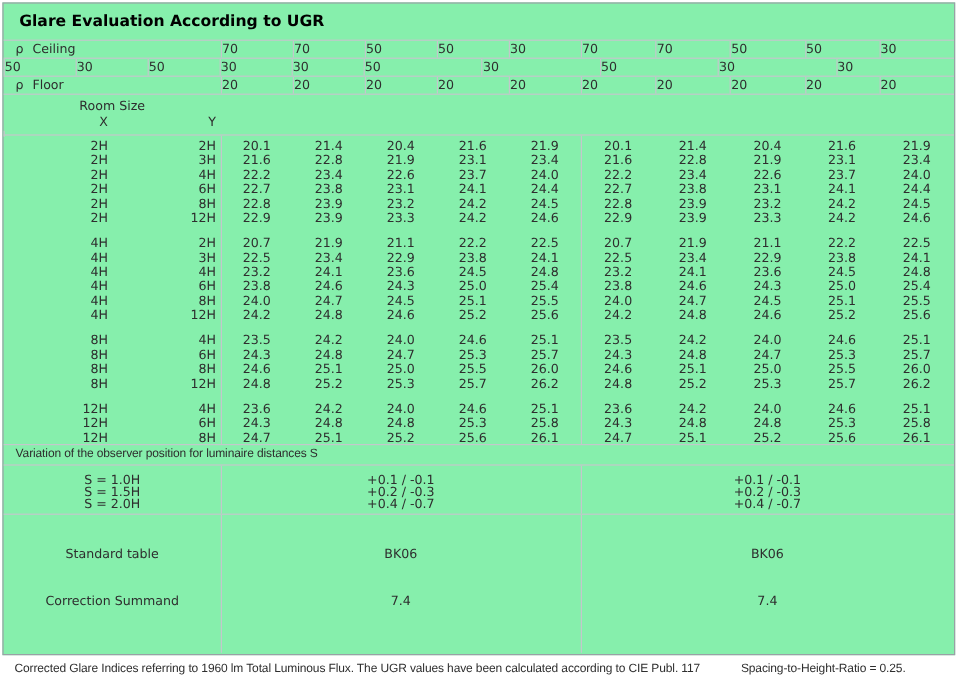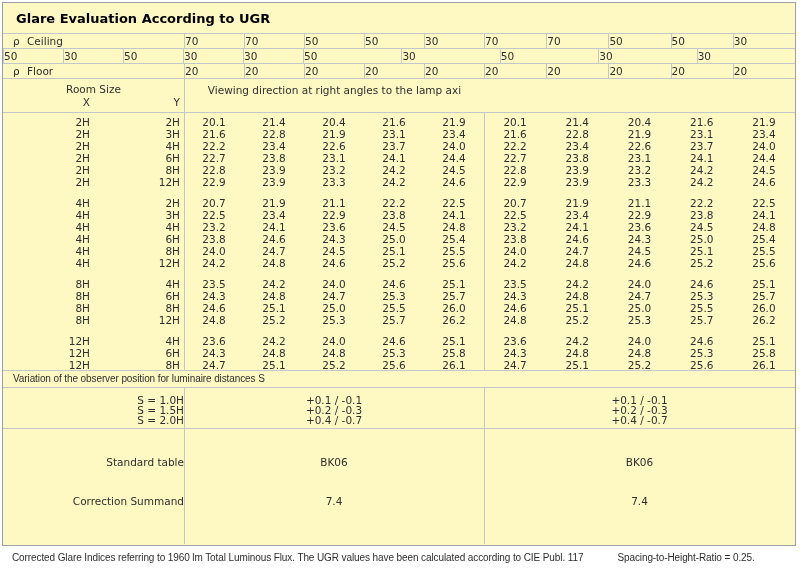--- a/index.html
+++ b/index.html
@@ -1,36 +1,36 @@
 <!DOCTYPE html>
 <html><head>
 <meta charset="utf-8">
 <style>
   html,body{margin:0;padding:0;background:#ffffff;}
   body{width:800px;height:571px;overflow:hidden;
        font-family:"DejaVu Sans","Liberation Sans",sans-serif;
        color:#2e2e2e;-webkit-font-smoothing:antialiased;}
   .report{position:absolute;left:2px;top:2px;width:794px;height:544px;
-          border:1px solid #9aa0a6;background:#fef9c3;box-sizing:border-box;}
+          border:1px solid #9aa0a6;background:#86efac;box-sizing:border-box;}
   .band{box-sizing:border-box;}
   
   .title-band{height:31px;line-height:31px;padding-left:13px;
               font-size:13px;font-weight:bold;color:#000;
               border-bottom:1px solid #c3c7cb;white-space:nowrap;}
   
   .rrow{display:flex;height:15px;border-bottom:1px solid #c3c7cb;box-sizing:border-box;}
   .rlabel{width:181px;box-sizing:border-box;padding-left:10px;font-size:10.5px;
           line-height:14px;white-space:nowrap;}
   .rho{display:inline-block;width:14px;font-size:10.5px;}
   .rcell{box-sizing:border-box;border-left:1px solid #c3c7cb;text-align:left;
          font-size:10.5px;line-height:14px;}
   .c60{width:60px;}
   .c63{flex:1 1 0;}
   
-  .size-header{display:flex;height:34px;border-bottom:1px solid #c3c7cb;}
+  .size-header{display:flex;height:34px;border-bottom:1px solid #c3c7cb;flex-direction:column;}
   .sh-a{width:181px;box-sizing:border-box;font-size:10.5px;}
   .sh-a .rs{text-align:center;padding-top:4px;line-height:13px;}
   .sh-xy{display:flex;line-height:13px;}
   .xcell{width:87px;text-align:right;box-sizing:border-box;}
   .ycell{width:94px;text-align:right;box-sizing:border-box;padding-right:4px;}
   .sh-b{width:300px;box-sizing:border-box;border-left:1px solid #c3c7cb;
         text-align:center;font-size:10.5px;padding-top:5px;white-space:nowrap;overflow:hidden;}
   .sh-c{flex:1 1 0;box-sizing:border-box;border-left:1px solid #c3c7cb;
         text-align:center;font-size:10.5px;padding-top:5px;white-space:nowrap;overflow:hidden;}
   
@@ -44,21 +44,21 @@
   .dval{box-sizing:border-box;text-align:center;}
   .dval.c60{width:60px;}
   .dval.c63{flex:1 1 0;}
   
   .variation-band{height:17px;line-height:16px;padding-left:10px;
       font-family:"Liberation Sans",sans-serif;font-size:10px;letter-spacing:-0.1px;
       border-bottom:1px solid #c3c7cb;white-space:nowrap;}
   
   .s-sec{height:41px;border-bottom:1px solid #c3c7cb;padding-top:7px;}
   .srow{display:flex;height:10px;line-height:10px;font-size:10.5px;}
-  .slabel{width:181px;text-align:right;box-sizing:border-box;}
+  .slabel{width:181px;text-align:center;box-sizing:border-box;}
   .sval-l{width:300px;text-align:center;box-sizing:border-box;}
   .sval-r{flex:1 1 0;text-align:center;box-sizing:border-box;}
   
   .std-sec{height:115px;padding-top:27px;}
   .stdrow{display:flex;height:12px;line-height:12px;font-size:10.5px;}
   .stdrow + .stdrow{margin-top:27px;}
   
   .footer{position:absolute;left:2px;top:552px;width:794px;
       font-family:"Liberation Sans",sans-serif;font-size:10px;letter-spacing:-0.1px;
       color:#2e2e2e;white-space:nowrap;padding-left:10px;box-sizing:border-box;}

